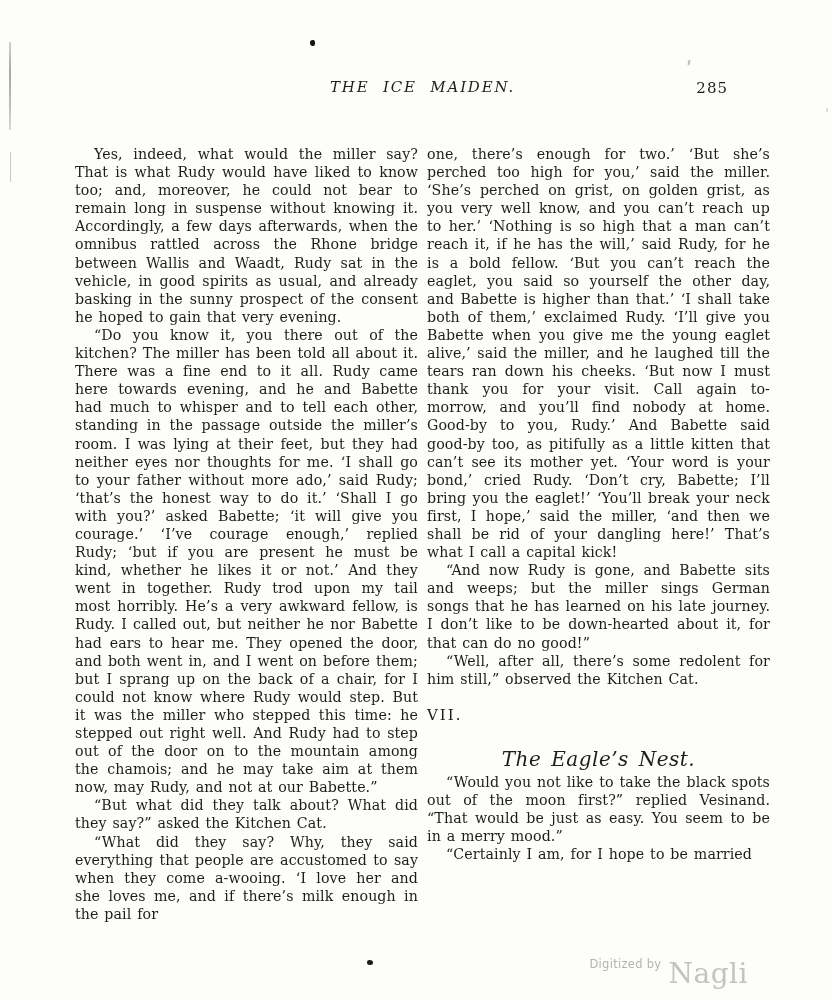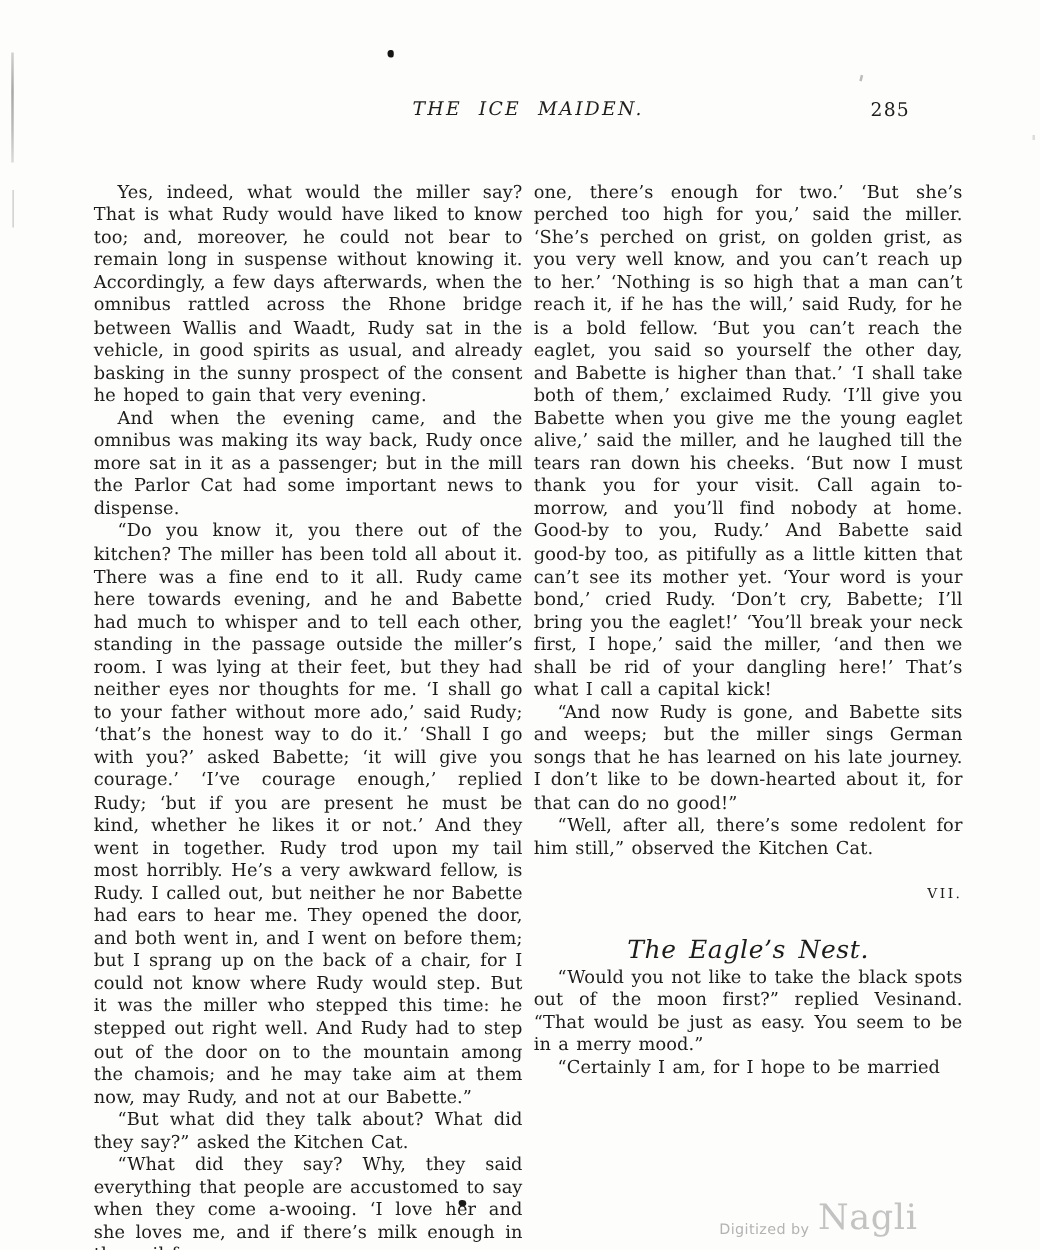--- a/index.html
+++ b/index.html
@@ -57,39 +57,39 @@
     word-spacing: 1.2px;
     letter-spacing: 0.1px;
   }
   .col p {
     margin: 0;
   }
   .col p.indent {
     text-indent: 19px;
   }
   .section-number {
-    text-align: right;
-    font-size: 11px;
+    text-align: left;
+    font-size: 15px;
     letter-spacing: 2px;
     margin: 18px 0 26px 0;
   }
   .section-title {
     text-align: center;
     font-style: italic;
     font-size: 20px;
     letter-spacing: 0.5px;
     word-spacing: 3px;
     margin: 0 0 5px 0;
   }
   .watermark {
     position: absolute;
-    right: 98px;
+    right: 84px;
     bottom: 10px;
     display: flex;
-    align-items: flex-end;
+    align-items: flex-start;
     gap: 7px;
   }
   .digitized-label {
     font-family: "DejaVu Sans", "Liberation Sans", sans-serif;
     font-size: 11.5px;
     color: #b3b3b3;
     letter-spacing: 0.3px;
   }
   .google-logo {
     font-family: "DejaVu Serif", serif;
@@ -146,21 +146,20 @@
 
   <div class="header">
     <div class="running-title">THE ICE MAIDEN.</div>
     <div class="page-number">285</div>
   </div>
 
   <div class="columns">
 
     <div class="col">
       <p class="indent">Yes, indeed, what would the miller say? That is what Rudy would have liked to know too; and, moreover, he could not bear to remain long in suspense without knowing it. Accordingly, a few days afterwards, when the omnibus rattled across the Rhone bridge between Wallis and Waadt, Rudy sat in the vehicle, in good spirits as usual, and already basking in the sunny prospect of the consent he hoped to gain that very evening.</p>
-      <p class="indent">And when the evening came, and the omnibus was making its way back, Rudy once more sat in it as a passenger; but in the mill the Parlor Cat had some important news to dispense.</p>
       <p class="indent">“Do you know it, you there out of the kitchen?  The miller has been told all about it.  There was a fine end to it all.  Rudy came here towards evening, and he and Babette had much to whisper and to tell each other, standing in the passage outside the miller’s room.  I was lying at their feet, but they had neither eyes nor thoughts for me.  ‘I shall go to your father without more ado,’ said Rudy; ‘that’s the honest way to do it.’  ‘Shall I go with you?’ asked Babette; ‘it will give you courage.’ ‘I’ve courage enough,’ replied Rudy; ‘but if you are present he must be kind, whether he likes it or not.’  And they went in together. Rudy trod upon my tail most horribly.  He’s a very awkward fellow, is Rudy.  I called out, but neither he nor Babette had ears to hear me. They opened the door, and both went in, and I went on before them; but I sprang up on the back of a chair, for I could not know where Rudy would step.  But it was the miller who stepped this time: he stepped out right well. And Rudy had to step out of the door on to the mountain among the chamois; and he may take aim at them now, may Rudy, and not at our Babette.”</p>
       <p class="indent">“But what did they talk about?  What did they say?” asked the Kitchen Cat.</p>
       <p class="indent">“What did they say?  Why, they said everything that people are accustomed to say when they come a-wooing.  ‘I love her and she loves me, and if there’s milk enough in the pail for</p>
     </div>
 
     <div class="col">
       <p>one, there’s enough for two.’  ‘But she’s perched too high for you,’ said the miller. ‘She’s perched on grist, on golden grist, as you very well know, and you can’t reach up to her.’ ‘Nothing is so high that a man can’t reach it, if he has the will,’ said Rudy, for he is a bold fellow.  ‘But you can’t reach the eaglet, you said so yourself the other day, and Babette is higher than that.’  ‘I shall take both of them,’ exclaimed Rudy.  ‘I’ll give you Babette when you give me the young eaglet alive,’ said the miller, and he laughed till the tears ran down his cheeks.  ‘But now I must thank you for your visit.  Call again to-morrow, and you’ll find nobody at home.  Good-by to you, Rudy.’ And Babette said good-by too, as pitifully as a little kitten that can’t see its mother yet.  ‘Your word is your bond,’ cried Rudy.  ‘Don’t cry, Babette; I’ll bring you the eaglet!’  ‘You’ll break your neck first, I hope,’ said the miller, ‘and then we shall be rid of your dangling here!’  That’s what I call a capital kick!</p>
       <p class="indent">“And now Rudy is gone, and Babette sits and weeps; but the miller sings German songs that he has learned on his late journey.  I don’t like to be down-hearted about it, for that can do no good!”</p>
       <p class="indent">“Well, after all, there’s some redolent for him still,” observed the Kitchen Cat.</p>
 

